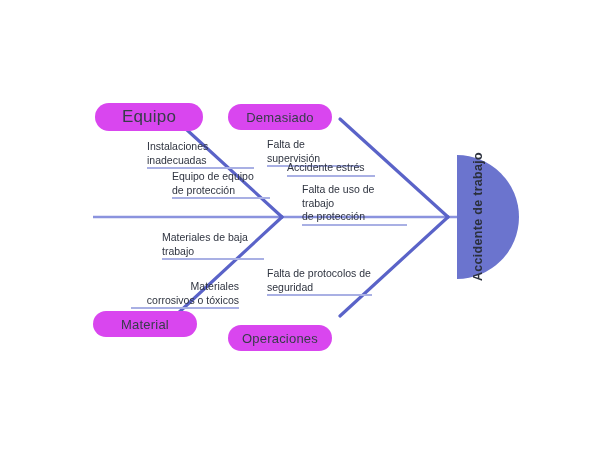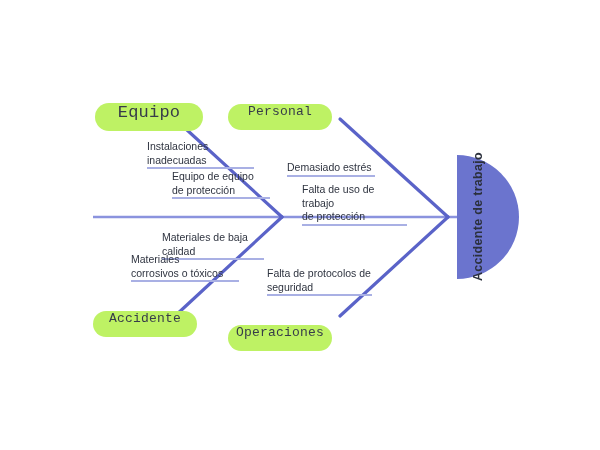--- a/index.html
+++ b/index.html
@@ -22,26 +22,27 @@
   }
   #svg-layer {
     position: absolute;
     left: 0;
     top: 0;
     width: 600px;
     height: 450px;
   }
   .pill {
     position: absolute;
-    background: #bef264;
+    background: #d946ef;
     border-radius: 999px;
     display: flex;
+    align-items: center;
     justify-content: center;
     color: #373c49;
-    font-family: Liberation Mono, monospace;
+    font-family: Liberation Sans, sans-serif;
     letter-spacing: 0.2px;
     box-sizing: border-box;
   }
   .pill-equipo {
     left: 95px;
     top: 103px;
     width: 108px;
     height: 28px;
     font-size: 17px;
   }
@@ -110,47 +111,48 @@
     <line x1="340" y1="316" x2="448" y2="217" stroke="#5a63c8" stroke-width="3.2" stroke-linecap="round"></line>
 
     <path d="M 457 155 A 62 62 0 0 1 457 279 Z" fill="#6b74ce"></path>
   </svg>
 
   <div class="pill pill-equipo">
     <span>Equipo</span>
   </div>
 
   <div class="pill pill-personal">
-    <span>Personal</span>
+    <span>Demasiado</span>
   </div>
 
   <div class="pill pill-material">
-    <span>Accidente</span>
+    <span>Material</span>
   </div>
 
   <div class="pill pill-operaciones">
     <span>Operaciones</span>
   </div>
 
   <div class="cause" style="left:147px; top:140px; width:107px;">Instalaciones
 inadecuadas</div>
 
   <div class="cause" style="left:172px; top:170px; width:98px;">Equipo de equipo
 de protección</div>
 
+  <div class="cause" style="left:267px; top:138px; width:93px;">Falta de supervisión</div>
 
-  <div class="cause" style="left:287px; top:161px; width:88px;">Demasiado estrés</div>
+  <div class="cause" style="left:287px; top:161px; width:88px;">Accidente estrés</div>
 
   <div class="cause" style="left:302px; top:183px; width:105px;">Falta de uso de trabajo
 de protección</div>
 
   <div class="cause" style="left:162px; top:231px; width:102px;">Materiales de baja
-calidad</div>
+trabajo</div>
 
-  <div class="cause" style="left:131px; top:253px; width:108px;">Materiales
+  <div class="cause" style="left:131px; top:280px; width:108px;text-align:right;">Materiales
 corrosivos o tóxicos</div>
 
 
   <div class="cause" style="left:267px; top:255px; width:105px;margin-top:12px;">Falta de protocolos de
 seguridad</div>
 
   <div class="head-text" style="left:413px; top:209px; width:130px;">Accidente de trabajo</div>
 
 </div>
 

